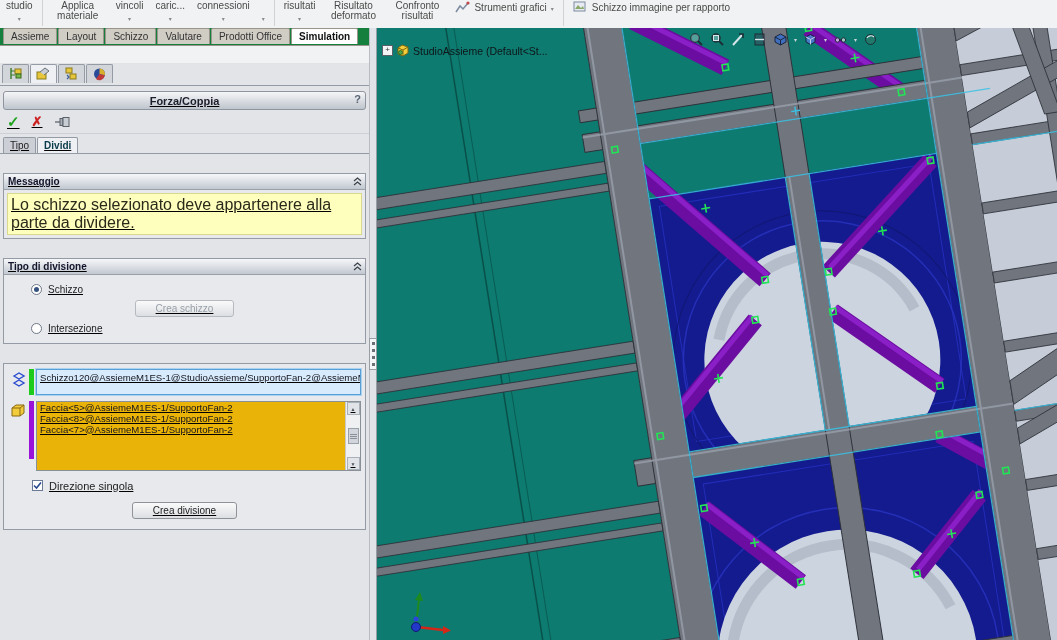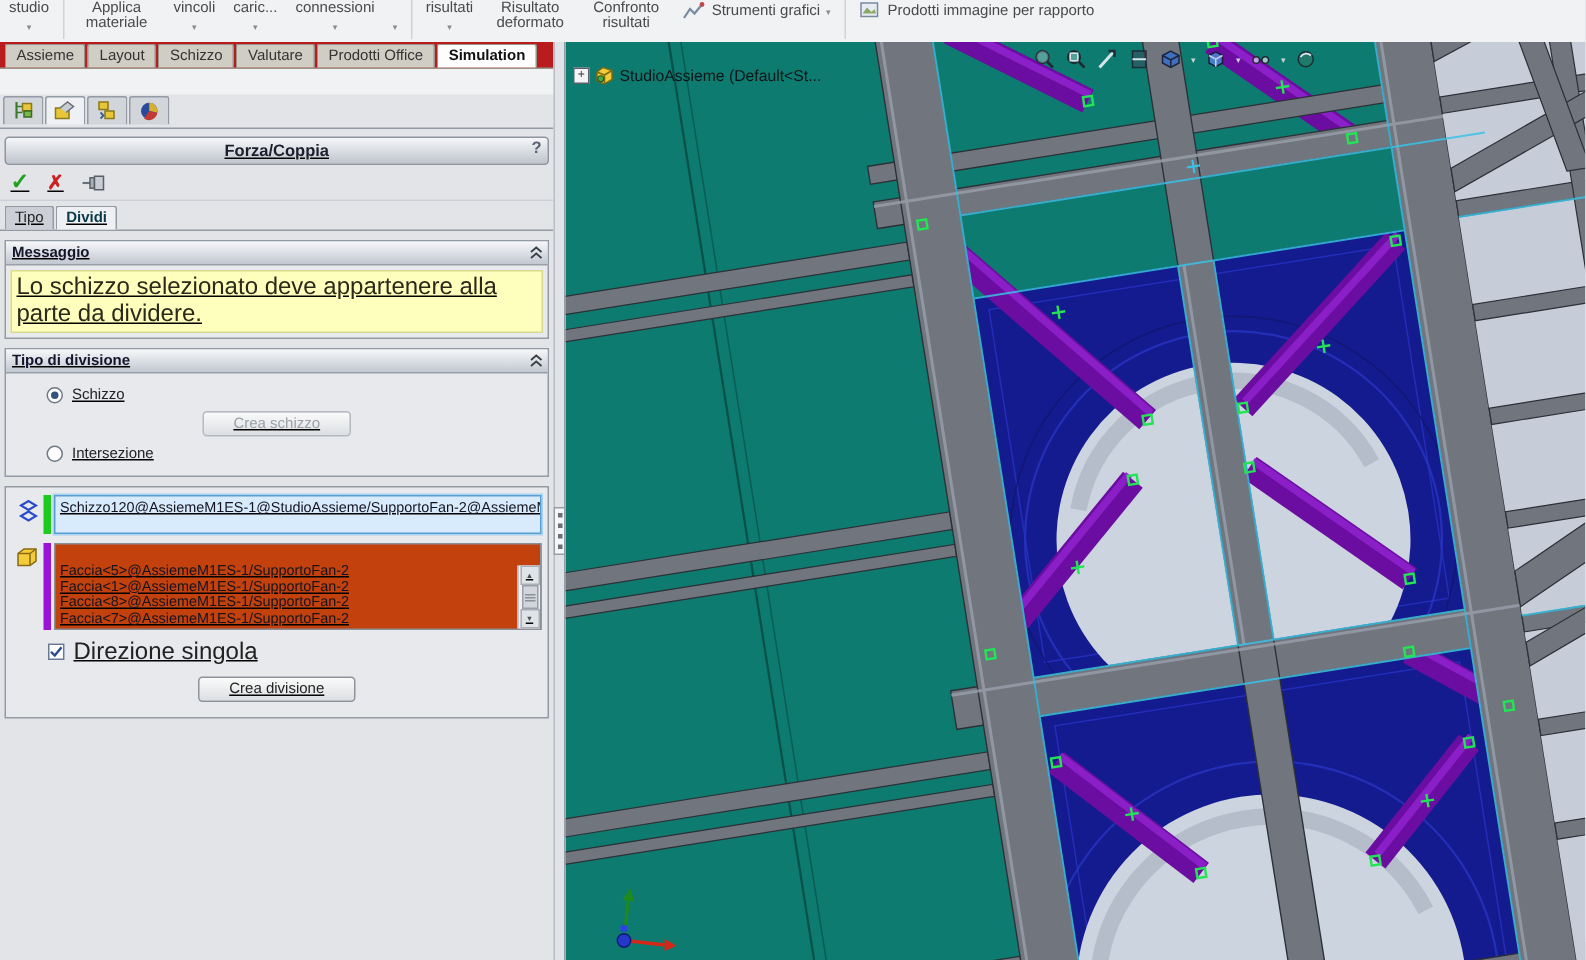--- a/index.html
+++ b/index.html
@@ -12,22 +12,22 @@
   .tb-btn{display:flex;flex-direction:column;align-items:center;justify-content:flex-start;
     padding:0 6px;height:28px;color:#4a4a4a;font-size:10px;line-height:10px;text-align:center;}
   .tb-btn .lbl{margin-top:1px;}
   .tb-btn .lbl.narrow{width:52px;}
   .tb-caret{font-size:6px;color:#8a8a8a;margin-top:3px;}
   .tb-sep{width:1px;height:26px;background:#d2d2d2;margin:0 3px;flex:none;}
   .tb-ico{width:15px;height:13px;flex:none;margin-top:0;}
   .tb-row-ico{display:flex;align-items:center;gap:4px;padding:1px 6px 0;color:#4a4a4a;font-size:10px;line-height:10px;}
 
   
-  .cmd-tabs{position:absolute;left:0;top:28px;width:369px;height:18px;background:#b91c1c;
-    border-bottom:1px solid #9a958a;display:flex;align-items:center;padding-left:3px;box-sizing:border-box;}
+  .cmd-tabs{position:absolute;left:0;top:28px;width:369px;height:18px;background:#15803d;
+    border-bottom:1px solid #9a958a;display:flex;align-items:flex-start;padding-left:3px;box-sizing:border-box;}
   .cmd-tab{font-size:10px;color:#333;background:#d0cdc5;border:1px solid #9a958a;border-bottom:none;
     border-radius:2px 2px 0 0;padding:2px 7px 2px;margin-right:1px;white-space:nowrap;}
   .cmd-tab.active{background:#fdfdfd;font-weight:bold;color:#111;}
 
   
   .left-panel{position:absolute;left:0;top:63px;width:369px;height:594px;background:#e2e4e8;box-sizing:border-box;text-decoration:underline;}
   .pm-icon-tabs{height:21px;display:flex;gap:1px;padding:1px 2px 0;border-bottom:1px solid #959ba4;}
   .pm-icon-tab{width:27px;height:19px;background:#d2d6db;border:1px solid #959ba4;border-bottom:none;
     border-radius:2px 2px 0 0;display:flex;align-items:center;justify-content:center;box-sizing:border-box;}
   .pm-icon-tab.active{background:#eef0f3;}
@@ -38,21 +38,21 @@
   .pm-actions{height:23px;display:flex;align-items:center;padding-left:7px;gap:12px;
     border-bottom:1px solid #cdd0d6;}
   .ok-mark{color:#1fa31e;font-size:15px;font-weight:bold;line-height:15px;}
   .cancel-mark{color:#cc2121;font-size:13px;font-weight:bold;line-height:13px;}
   .pm-tabs{display:flex;padding:3px 0 0 3px;border-bottom:1px solid #959ba4;}
   .pm-tab{font-size:10px;color:#222;background:#ccd0d6;border:1px solid #959ba4;border-bottom:none;
     border-radius:2px 2px 0 0;padding:2px 6px;margin-right:1px;}
   .pm-tab.active{background:#eef0f3;font-weight:bold;color:#0a3a4a;}
 
   .sections{padding:0 3px;}
-  .section{border:1px solid #959ba4;margin-top:6px;background:#e7e9ed;}
+  .section{border:1px solid #959ba4;margin-top:19px;background:#e7e9ed;}
   .section-header{height:15px;background:linear-gradient(#f6f7f9,#c2c8d1);border-bottom:1px solid #9aa0a8;
     display:flex;align-items:center;padding:0 4px;font-size:10px;font-weight:bold;color:#14142a;position:relative;}
   .chev{position:absolute;right:3px;top:3px;}
   .msg-body{margin:3px;background:#ffffbd;border:1px solid #d9d98e;font-size:16px;padding:2px 3px;color:#2a2a1a;}
 
   .div-body{padding:6px 0 7px;}
   .radio-row{display:flex;align-items:center;gap:6px;padding-left:27px;font-size:10px;color:#222;height:16px;}
   .radio{width:11px;height:11px;border:1px solid #6e7886;border-radius:50%;background:#fff;box-sizing:border-box;position:relative;flex:none;}
   .radio.checked::after{content:"";position:absolute;left:2px;top:2px;width:5px;height:5px;border-radius:50%;background:#33527e;}
   .btn{display:block;margin:3px auto;font-size:10px;color:#222;background:linear-gradient(#fafafa,#dcdfe3);
@@ -60,31 +60,31 @@
   .btn.disabled{color:#9aa0a8;border-color:#b6bac0;}
 
   .sel-body{padding:5px 4px 7px;}
   .sel-row{display:flex;margin-bottom:6px;}
   .sel-ico{width:21px;flex:none;display:flex;justify-content:center;padding-top:3px;}
   .color-bar{width:5px;flex:none;margin-right:2px;}
   .bar-green{background:#1ccb1c;}
   .bar-purple{background:#9a12d8;}
   .sketch-field{flex:1;height:26px;box-sizing:border-box;background:#d8ebfc;border:1px solid #5a9fd4;
     box-shadow:0 0 0 1px #aad3f2;font-size:9.6px;padding:2px 3px;color:#14141e;white-space:nowrap;overflow:hidden;}
-  .faces-box{flex:1;height:58px;box-sizing:border-box;background:#c2410c;border:1px solid #8a9098;display:flex;align-items:flex-end;}
+  .faces-box{flex:1;height:70px;box-sizing:border-box;background:#eab308;border:1px solid #8a9098;display:flex;}
   .faces-list{flex:1;overflow:hidden;padding:1px 0 0 3px;}
   .face-row{font-size:9.6px;line-height:10.8px;color:#14141e;white-space:nowrap;}
   .scrollbar{width:14px;flex:none;background:#eef0f2;border-left:1px solid #c5c9ce;display:flex;
     flex-direction:column;align-items:center;justify-content:space-between;}
   .sb-btn{width:13px;height:13px;background:#e0e3e7;border:1px solid #aab0b7;box-sizing:border-box;
     font-size:5px;color:#4a5058;display:flex;align-items:center;justify-content:center;}
   .sb-thumb{width:11px;height:16px;background:#d2d6dc;border:1px solid #9aa0a8;box-sizing:border-box;
     display:flex;flex-direction:column;justify-content:center;gap:1px;align-items:center;}
   .sb-thumb i{display:block;width:7px;height:1px;background:#8a9098;}
-  .check-row{display:flex;align-items:center;gap:6px;padding-left:24px;font-size:16px;color:#222;height:17px;}
+  .check-row{display:flex;align-items:center;gap:6px;padding-left:24px;font-size:11px;color:#222;height:17px;}
   .cb{width:11px;height:11px;border:1px solid #6a7a96;background:#fff;box-sizing:border-box;flex:none;
     display:flex;align-items:center;justify-content:center;}
 
   
   .divider{position:absolute;left:369px;top:28px;width:8px;height:612px;background:#e0e3e7;
     border-left:1px solid #b9bdc3;border-right:1px solid #989ea6;box-sizing:border-box;}
   .splitter{position:absolute;left:369px;top:338px;width:8px;height:32px;background:#f5f6f8;
     border:1px solid #989ea6;box-sizing:border-box;display:flex;flex-direction:column;align-items:center;
     justify-content:center;gap:4px;}
   .splitter i{display:block;width:3px;height:3px;background:#6a7078;}
@@ -148,21 +148,21 @@
       </svg>
       <span>Strumenti grafici</span>
       <span class="tb-caret">▾</span>
     </div>
     <div class="tb-sep"></div>
     <div class="tb-row-ico">
       <svg class="tb-ico" viewBox="0 0 15 13">
         <rect x="1" y="1" width="11" height="9" fill="#e8ecf2" stroke="#7a8aa0"></rect>
         <path d="M2,8 L5,4 L8,7 L10,5 L11,8 Z" fill="#8aa868"></path>
       </svg>
-      <span>Prodotti immagine per rapporto</span>
+      <span>Schizzo immagine per rapporto</span>
     </div>
   </div>
 
   <div class="cmd-tabs">
     <div class="cmd-tab">Assieme</div>
     <div class="cmd-tab">Layout</div>
     <div class="cmd-tab">Schizzo</div>
     <div class="cmd-tab">Valutare</div>
     <div class="cmd-tab">Prodotti Office</div>
     <div class="cmd-tab active">Simulation</div>
@@ -269,21 +269,20 @@
             <span class="sel-ico">
               <svg width="15" height="14" viewBox="0 0 15 14">
                 <path d="M1,4 L5,1 L13,1 L13,9 L9,12 L1,12 Z" fill="#f2cc3a" stroke="#8a6a12"></path>
                 <path d="M1,4 L9,4 L9,12 M9,4 L13,1" fill="none" stroke="#8a6a12"></path>
               </svg>
             </span>
             <span class="color-bar bar-purple" style="height:58px"></span>
             <div class="faces-box">
               <div class="faces-list">
                 <div class="face-row">Faccia&lt;5&gt;@AssiemeM1ES-1/SupportoFan-2</div>
-                <div class="face-row">Faccia&lt;1&gt;@AssiemeM1ES-1/SupportoFan-2</div>
                 <div class="face-row">Faccia&lt;8&gt;@AssiemeM1ES-1/SupportoFan-2</div>
                 <div class="face-row">Faccia&lt;7&gt;@AssiemeM1ES-1/SupportoFan-2</div>
               </div>
               <div class="scrollbar">
                 <div class="sb-btn">▲</div>
                 <div class="sb-thumb">
                     <i></i>
                     <i></i>
                     <i></i>
                   </div>

